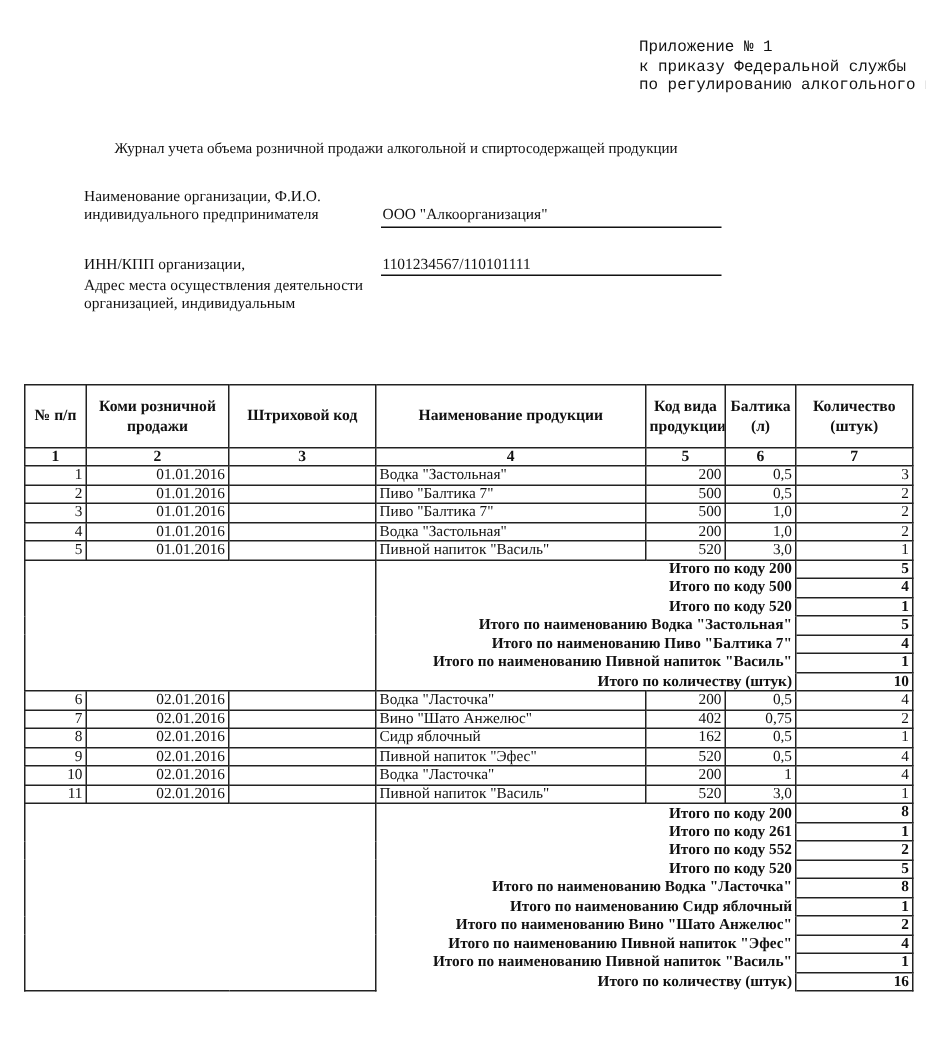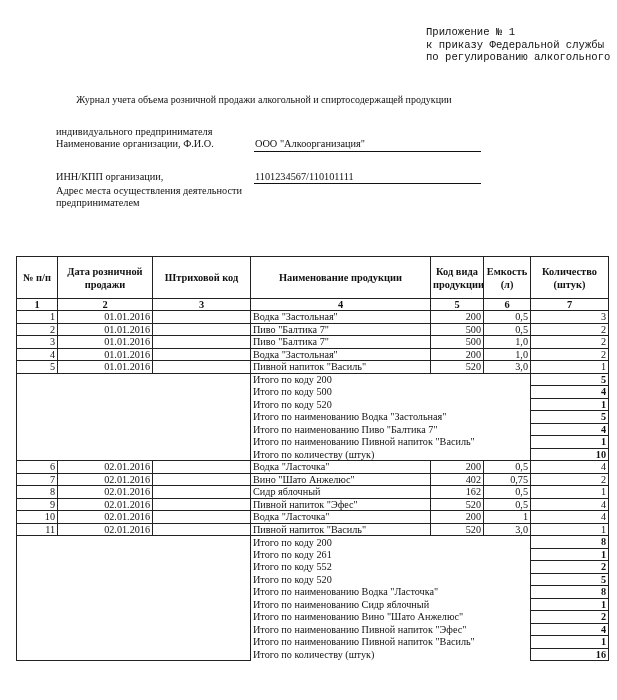--- a/index.html
+++ b/index.html
@@ -14,74 +14,74 @@
   .info-value{position:absolute;left:198px;bottom:-2px;width:226px;border-bottom:1.3px solid #111;
               white-space:nowrap;padding-bottom:1px;padding-left:1px;}
   table.journal{position:absolute;left:16px;top:256px;width:592px;border-collapse:collapse;
                 font-size:10.2px;table-layout:fixed;}
   table.journal td, table.journal th{border:1px solid #222;padding:0 2px;height:11.5px;line-height:11px;overflow:hidden;white-space:nowrap;}
   table.journal th{font-weight:bold;text-align:center;height:41px;line-height:13px;white-space:normal;font-size:10.4px;}
   table.journal tr.nums th{height:11px;line-height:11px;}
   table.journal td.r{text-align:right;}
   table.journal td.nm{text-align:left;}
   td.blank{border-top:1px solid #222;border-bottom:none;border-left:1px solid #222;border-right:none;}
-  td.sub-label{font-weight:normal;border:none !important;border-right:1px solid #222 !important;}
+  td.sub-label{font-weight:bold;text-align:right;border:none !important;border-right:1px solid #222 !important;}
   td.sub-val{font-weight:bold;text-align:right;}
 </style>
 </head>
 <body>
 
 <div class="appendix">
   <div>Приложение № 1</div>
   <div>к приказу Федеральной службы</div>
   <div>по регулированию алкогольного штук</div>
 </div>
 
 <div class="title">Журнал учета объема розничной продажи алкогольной и спиртосодержащей продукции</div>
 
 <div class="info">
   <div class="info-row" style="margin-bottom:0;">
     <div class="info-label">
+      <div>Наименование организации, Ф.И.О.</div>
       <div>индивидуального предпринимателя</div>
-      <div>Наименование организации, Ф.И.О.</div>
     </div>
     <div class="info-value">ООО "Алкоорганизация"</div>
   </div>
   <div class="info-row" style="margin-top:21px;">
     <div class="info-label">
       <div>ИНН/КПП организации,</div>
     </div>
     <div class="info-value">1101234567/110101111</div>
   </div>
   <div class="info-row" style="margin-top:3px;">
     <div class="info-label">
       <div>Адрес места осуществления деятельности</div>
-      <div>предпринимателем</div>
+      <div>организацией, индивидуальным</div>
     </div>
   </div>
 </div>
 
 <table class="journal">
   <colgroup>
     <col style="width:41px">
       <col style="width:95px">
       <col style="width:98px">
     <col style="width:180px">
       <col style="width:53px">
       <col style="width:47px">
       <col style="width:78px">
   </colgroup>
   <thead>
     <tr>
       <th>№ п/п</th>
-      <th>Дата розничной продажи</th>
+      <th>Коми розничной продажи</th>
       <th>Штриховой код</th>
       <th>Наименование продукции</th>
       <th>Код вида продукции</th>
-      <th>Емкость (л)</th>
+      <th>Балтика (л)</th>
       <th>Количество (штук)</th>
     </tr>
     <tr class="nums">
       <th>1</th>
       <th>2</th>
       <th>3</th>
       <th>4</th>
       <th>5</th>
       <th>6</th>
       <th>7</th>

